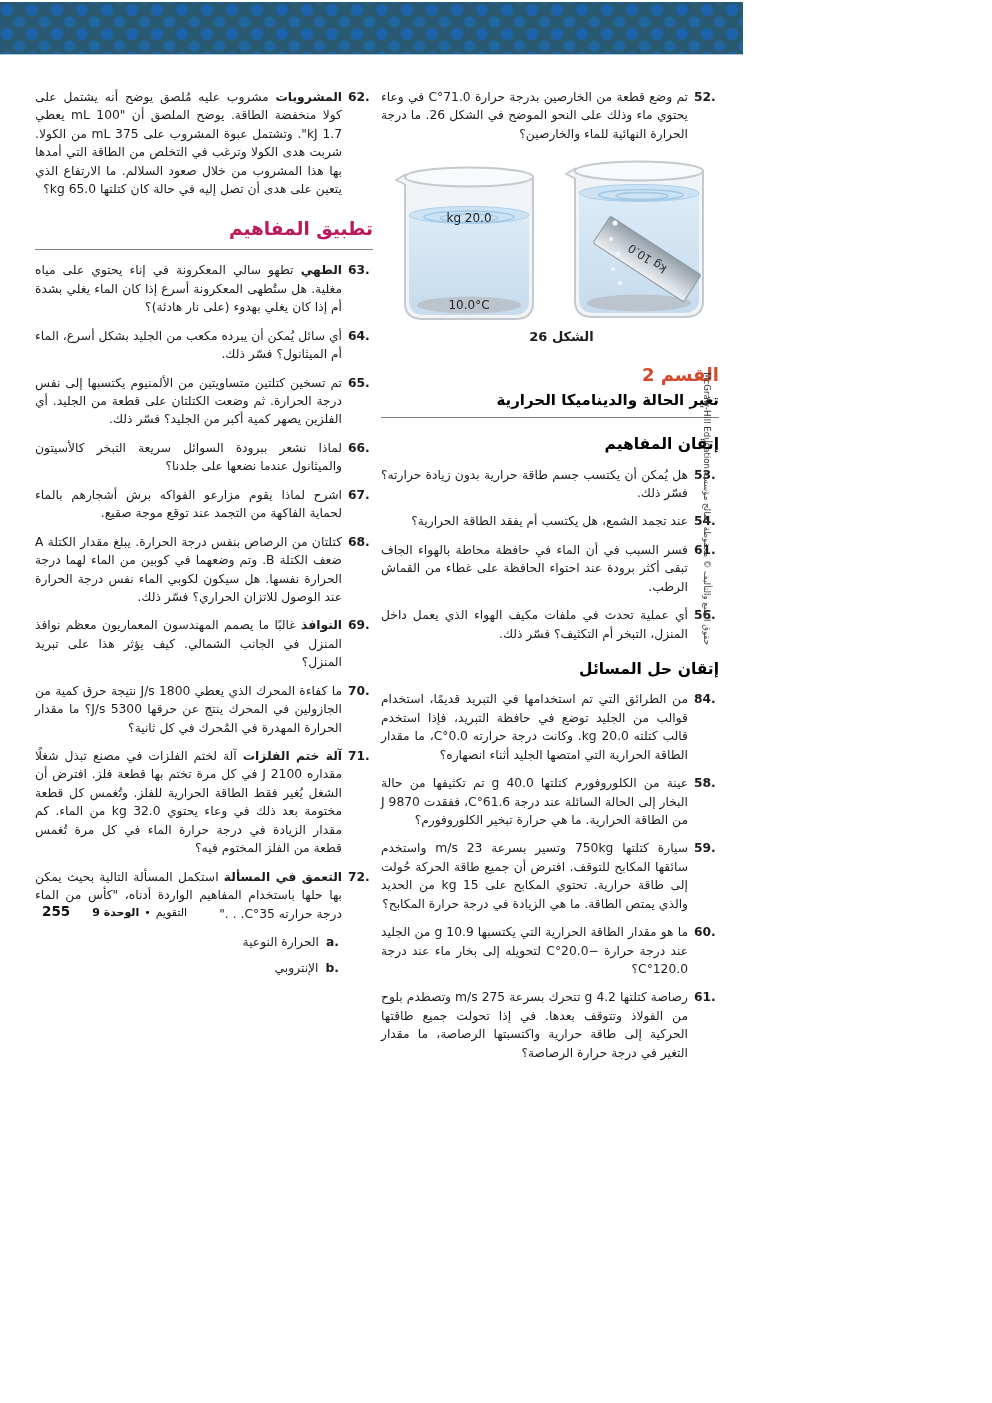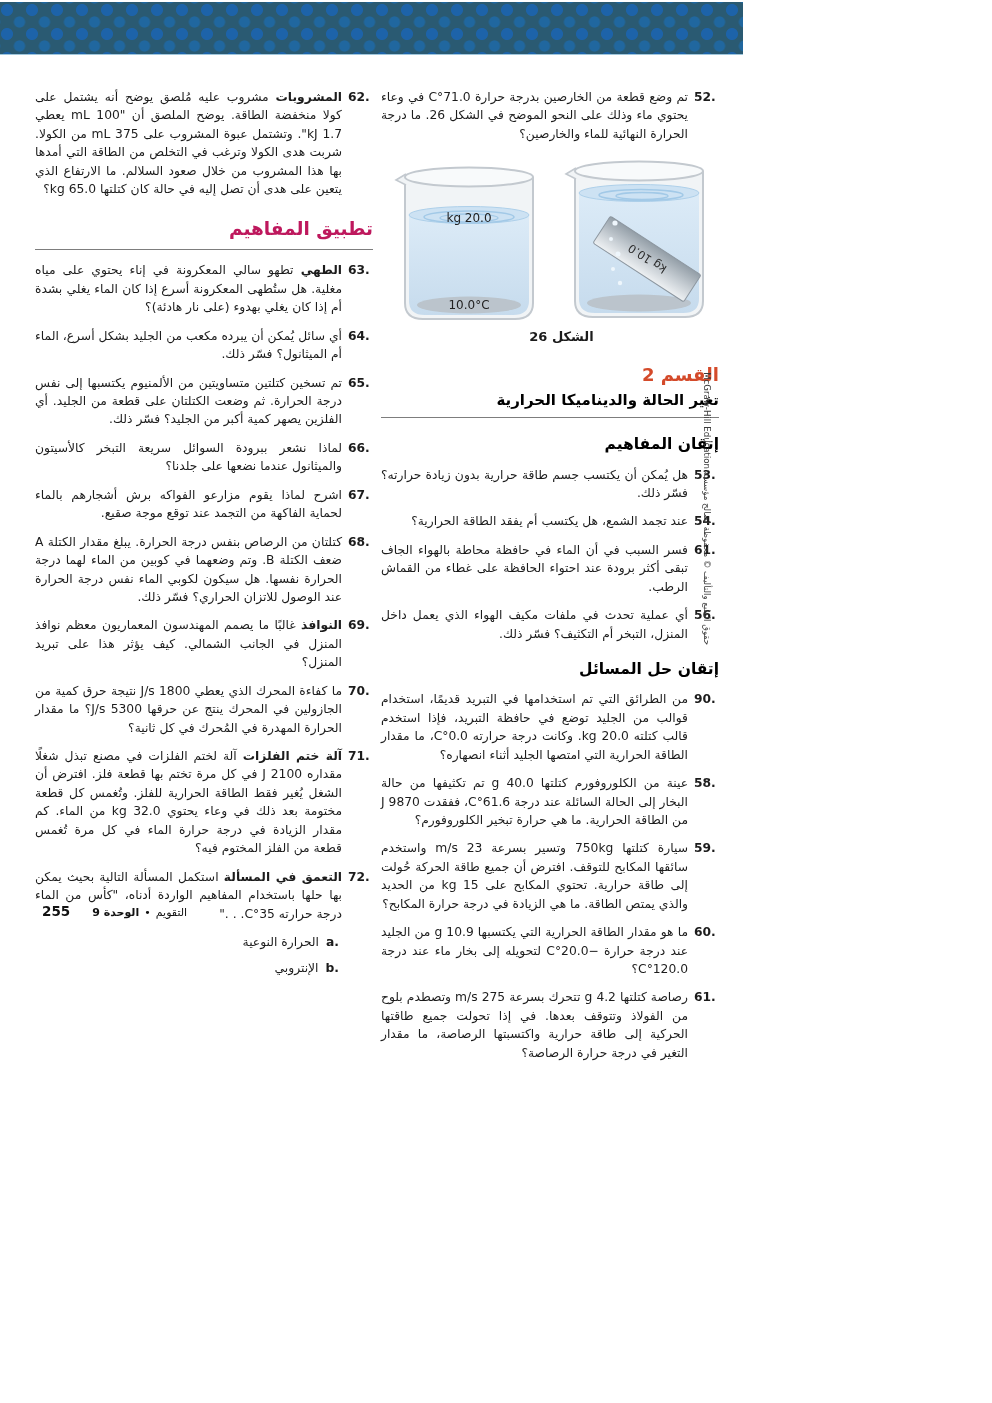--- a/index.html
+++ b/index.html
@@ -131,21 +131,21 @@
       <p class="ptext">فسر السبب في أن الماء في حافظة محاطة بالهواء الجاف تبقى أكثر برودة عند احتواء الحافظة على غطاء من القماش الرطب.</p>
     </div>
     <div class="prob">
       <span class="num">56.</span>
       <p class="ptext">أي عملية تحدث في ملفات مكيف الهواء الذي يعمل داخل المنزل، التبخر أم التكثيف؟ فسّر ذلك.</p>
     </div>
 
     <div class="h-mid">إتقان حل المسائل</div>
 
     <div class="prob">
-      <span class="num">90.</span>
+      <span class="num">84.</span>
       <p class="ptext">من الطرائق التي تم استخدامها في التبريد قديمًا، استخدام قوالب من الجليد توضع في حافظة التبريد، فإذا استخدم قالب كتلته 20.0 kg. وكانت درجة حرارته 0.0°C، ما مقدار الطاقة الحرارية التي امتصها الجليد أثناء انصهاره؟</p>
     </div>
     <div class="prob">
       <span class="num">58.</span>
       <p class="ptext">عينة من الكلوروفورم كتلتها 40.0 g تم تكثيفها من حالة البخار إلى الحالة السائلة عند درجة 61.6°C، ففقدت 9870 J من الطاقة الحرارية. ما هي حرارة تبخير الكلوروفورم؟</p>
     </div>
     <div class="prob">
       <span class="num">59.</span>
       <p class="ptext">سيارة كتلتها 750kg وتسير بسرعة 23 m/s واستخدم سائقها المكابح للتوقف. افترض أن جميع طاقة الحركة حُولت إلى طاقة حرارية. تحتوي المكابح على 15 kg من الحديد والذي يمتص الطاقة. ما هي الزيادة في درجة حرارة المكابح؟</p>
     </div>

